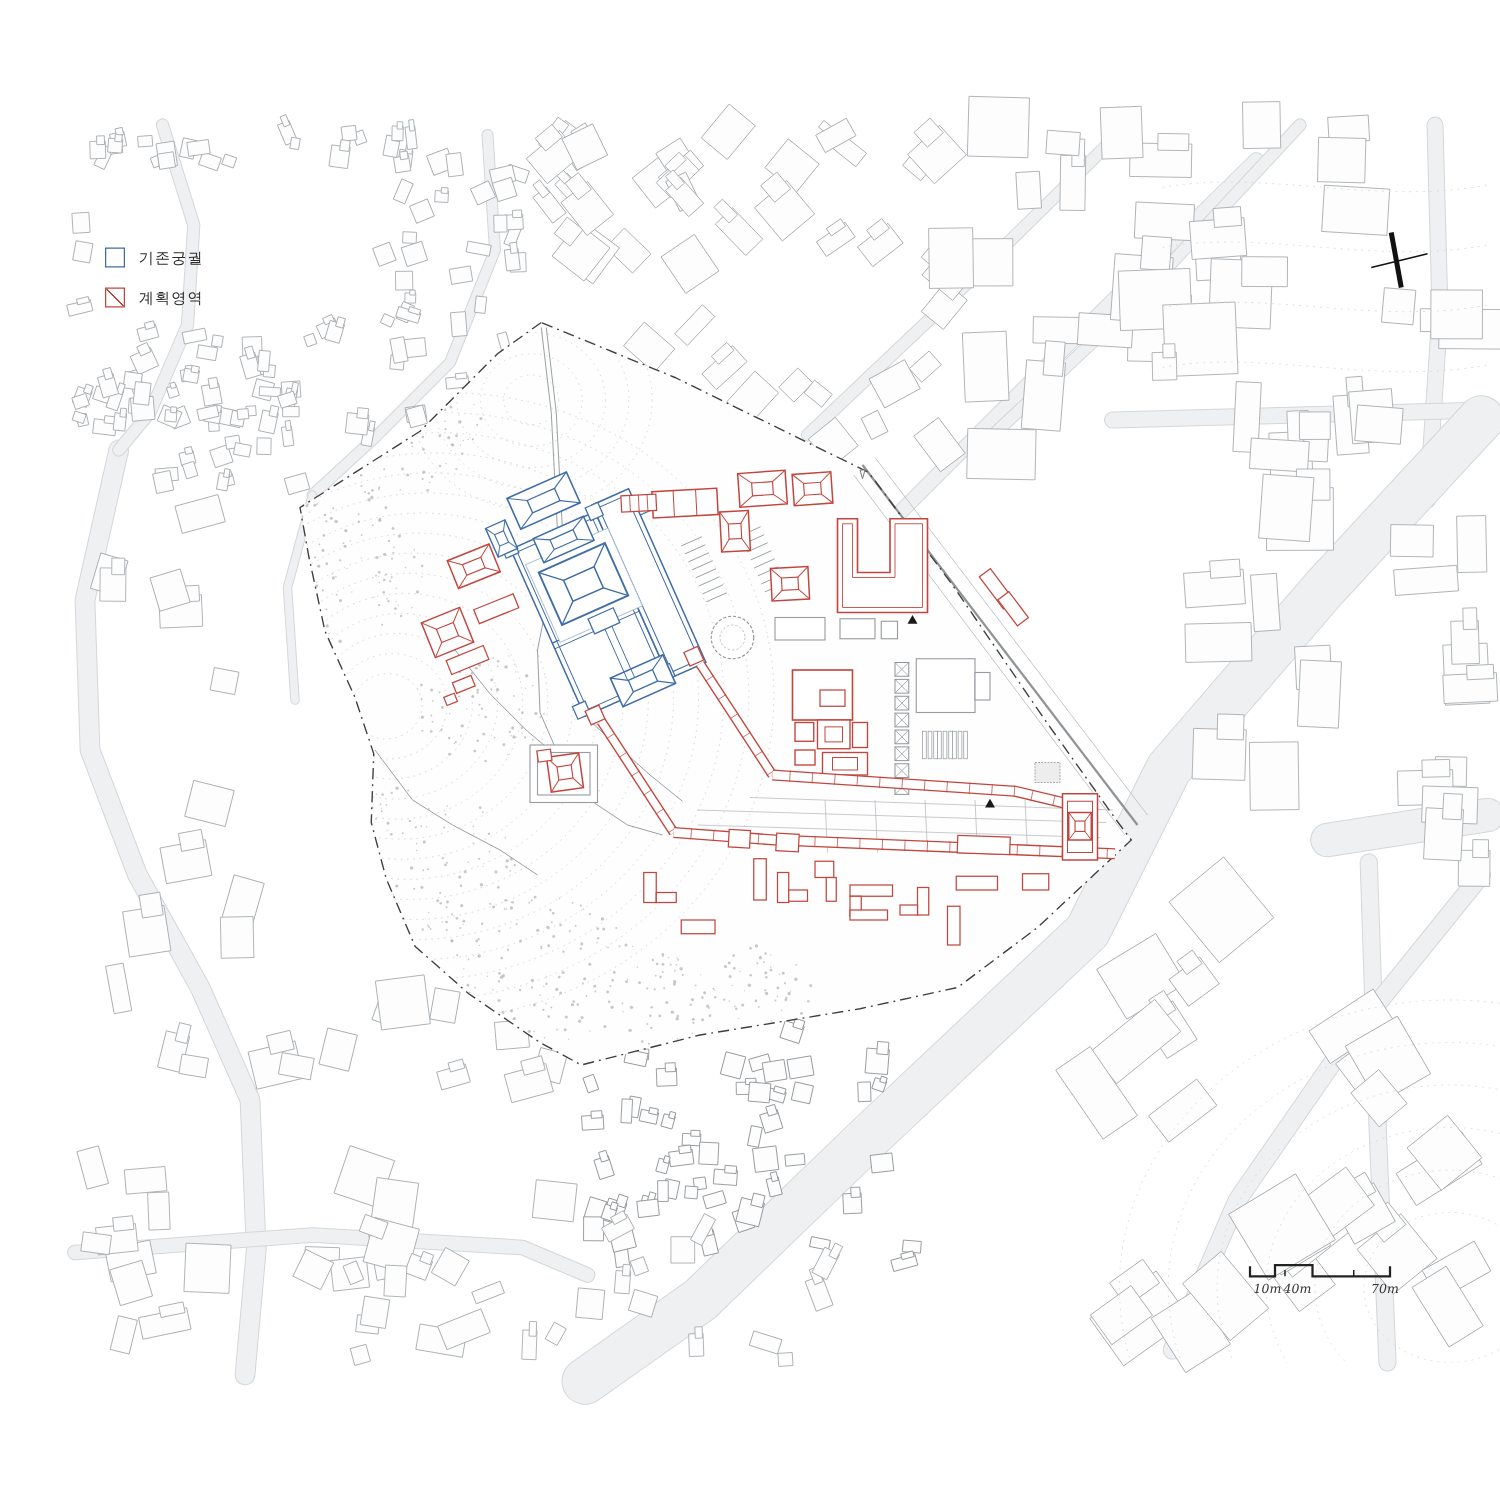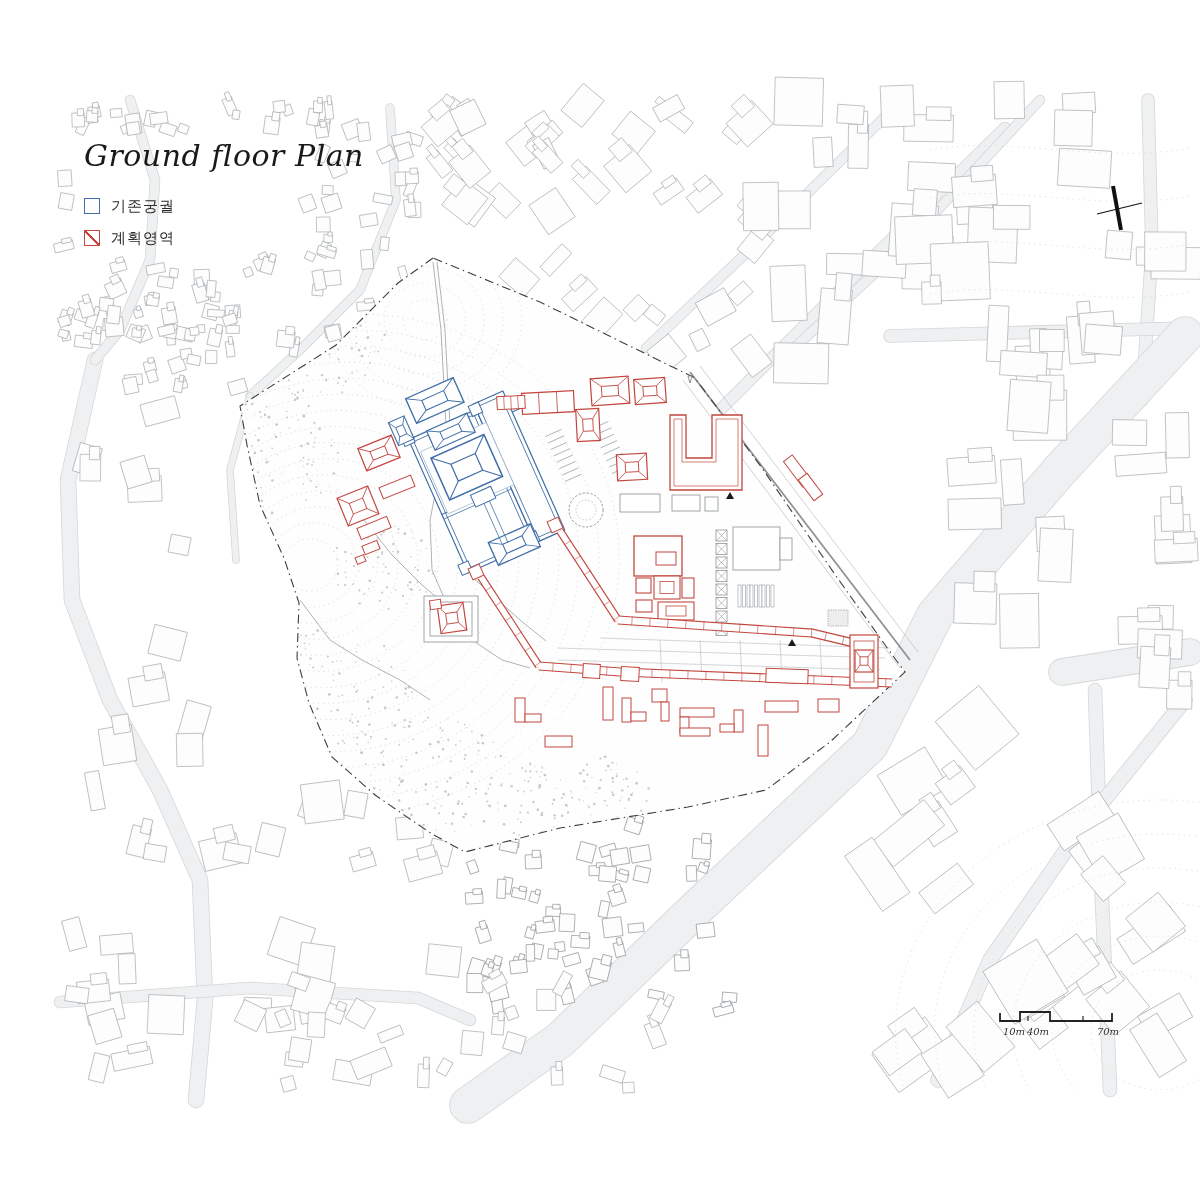--- a/index.html
+++ b/index.html
@@ -7,21 +7,21 @@
           font-family:"DejaVu Sans","Liberation Sans",sans-serif;}
   #map{position:absolute;left:0;top:0;}
   .title{position:absolute;left:84px;top:138px;font-family:"DejaVu Serif","Liberation Serif",serif;
          font-style:italic;font-size:30px;color:#191919;letter-spacing:0.5px;white-space:nowrap;}
   .legend{position:absolute;left:84px;top:197px;}
   .legend-row{display:flex;align-items:center;height:18px;margin-bottom:14px;}
   .sw{width:14px;height:14px;display:inline-block;background:#fff;margin-right:11px;}
   .sw-blue{border:1.7px solid #3f6da7;}
   .sw-red{border:1.5px solid #c2463e;
           background-image:linear-gradient(45deg,transparent 46%,#c2463e 46%,#c2463e 54%,transparent 54%);}
-  .legend-label{font-size:15px;color:#2b2b2b;letter-spacing:1px;}
+  .legend-label{font-size:12px;color:#2b2b2b;letter-spacing:1px;}
   .scale-label{position:absolute;top:1026px;transform:translateX(-50%);
                font-family:"DejaVu Serif","Liberation Serif",serif;font-style:italic;
                font-size:10px;color:#333;}
 </style>
 </head>
 <body>
 
 <div class="canvas">
   <svg id="map" width="1200" height="1200" viewBox="0 0 1200 1200">
     <defs>
@@ -2463,21 +2463,20 @@
         <line x1="1113" y1="186" x2="1121" y2="230" stroke="#111" stroke-width="4"></line>
         <line x1="1097" y1="214" x2="1142" y2="203" stroke="#111" stroke-width="1.2"></line>
       </g>
     <g id="L-scale">
         <path d="M1000,1013 V1021 H1020 V1012 H1050 V1021 H1112 V1013" fill="none" stroke="#222" stroke-width="1.8"></path>
         <line x1="1028" y1="1016" x2="1028" y2="1021" stroke="#222" stroke-width="1.2"></line>
         <line x1="1083" y1="1016" x2="1083" y2="1021" stroke="#222" stroke-width="1.2"></line>
       </g>
   </svg>
 
-  <div class="title">Ground floor Plan</div>
 
   <div class="legend">
     <div class="legend-row">
       <span class="sw sw-blue"></span>
       <span class="legend-label">기존궁궐</span>
     </div>
     <div class="legend-row">
       <span class="sw sw-red"></span>
       <span class="legend-label">계획영역</span>
     </div>

